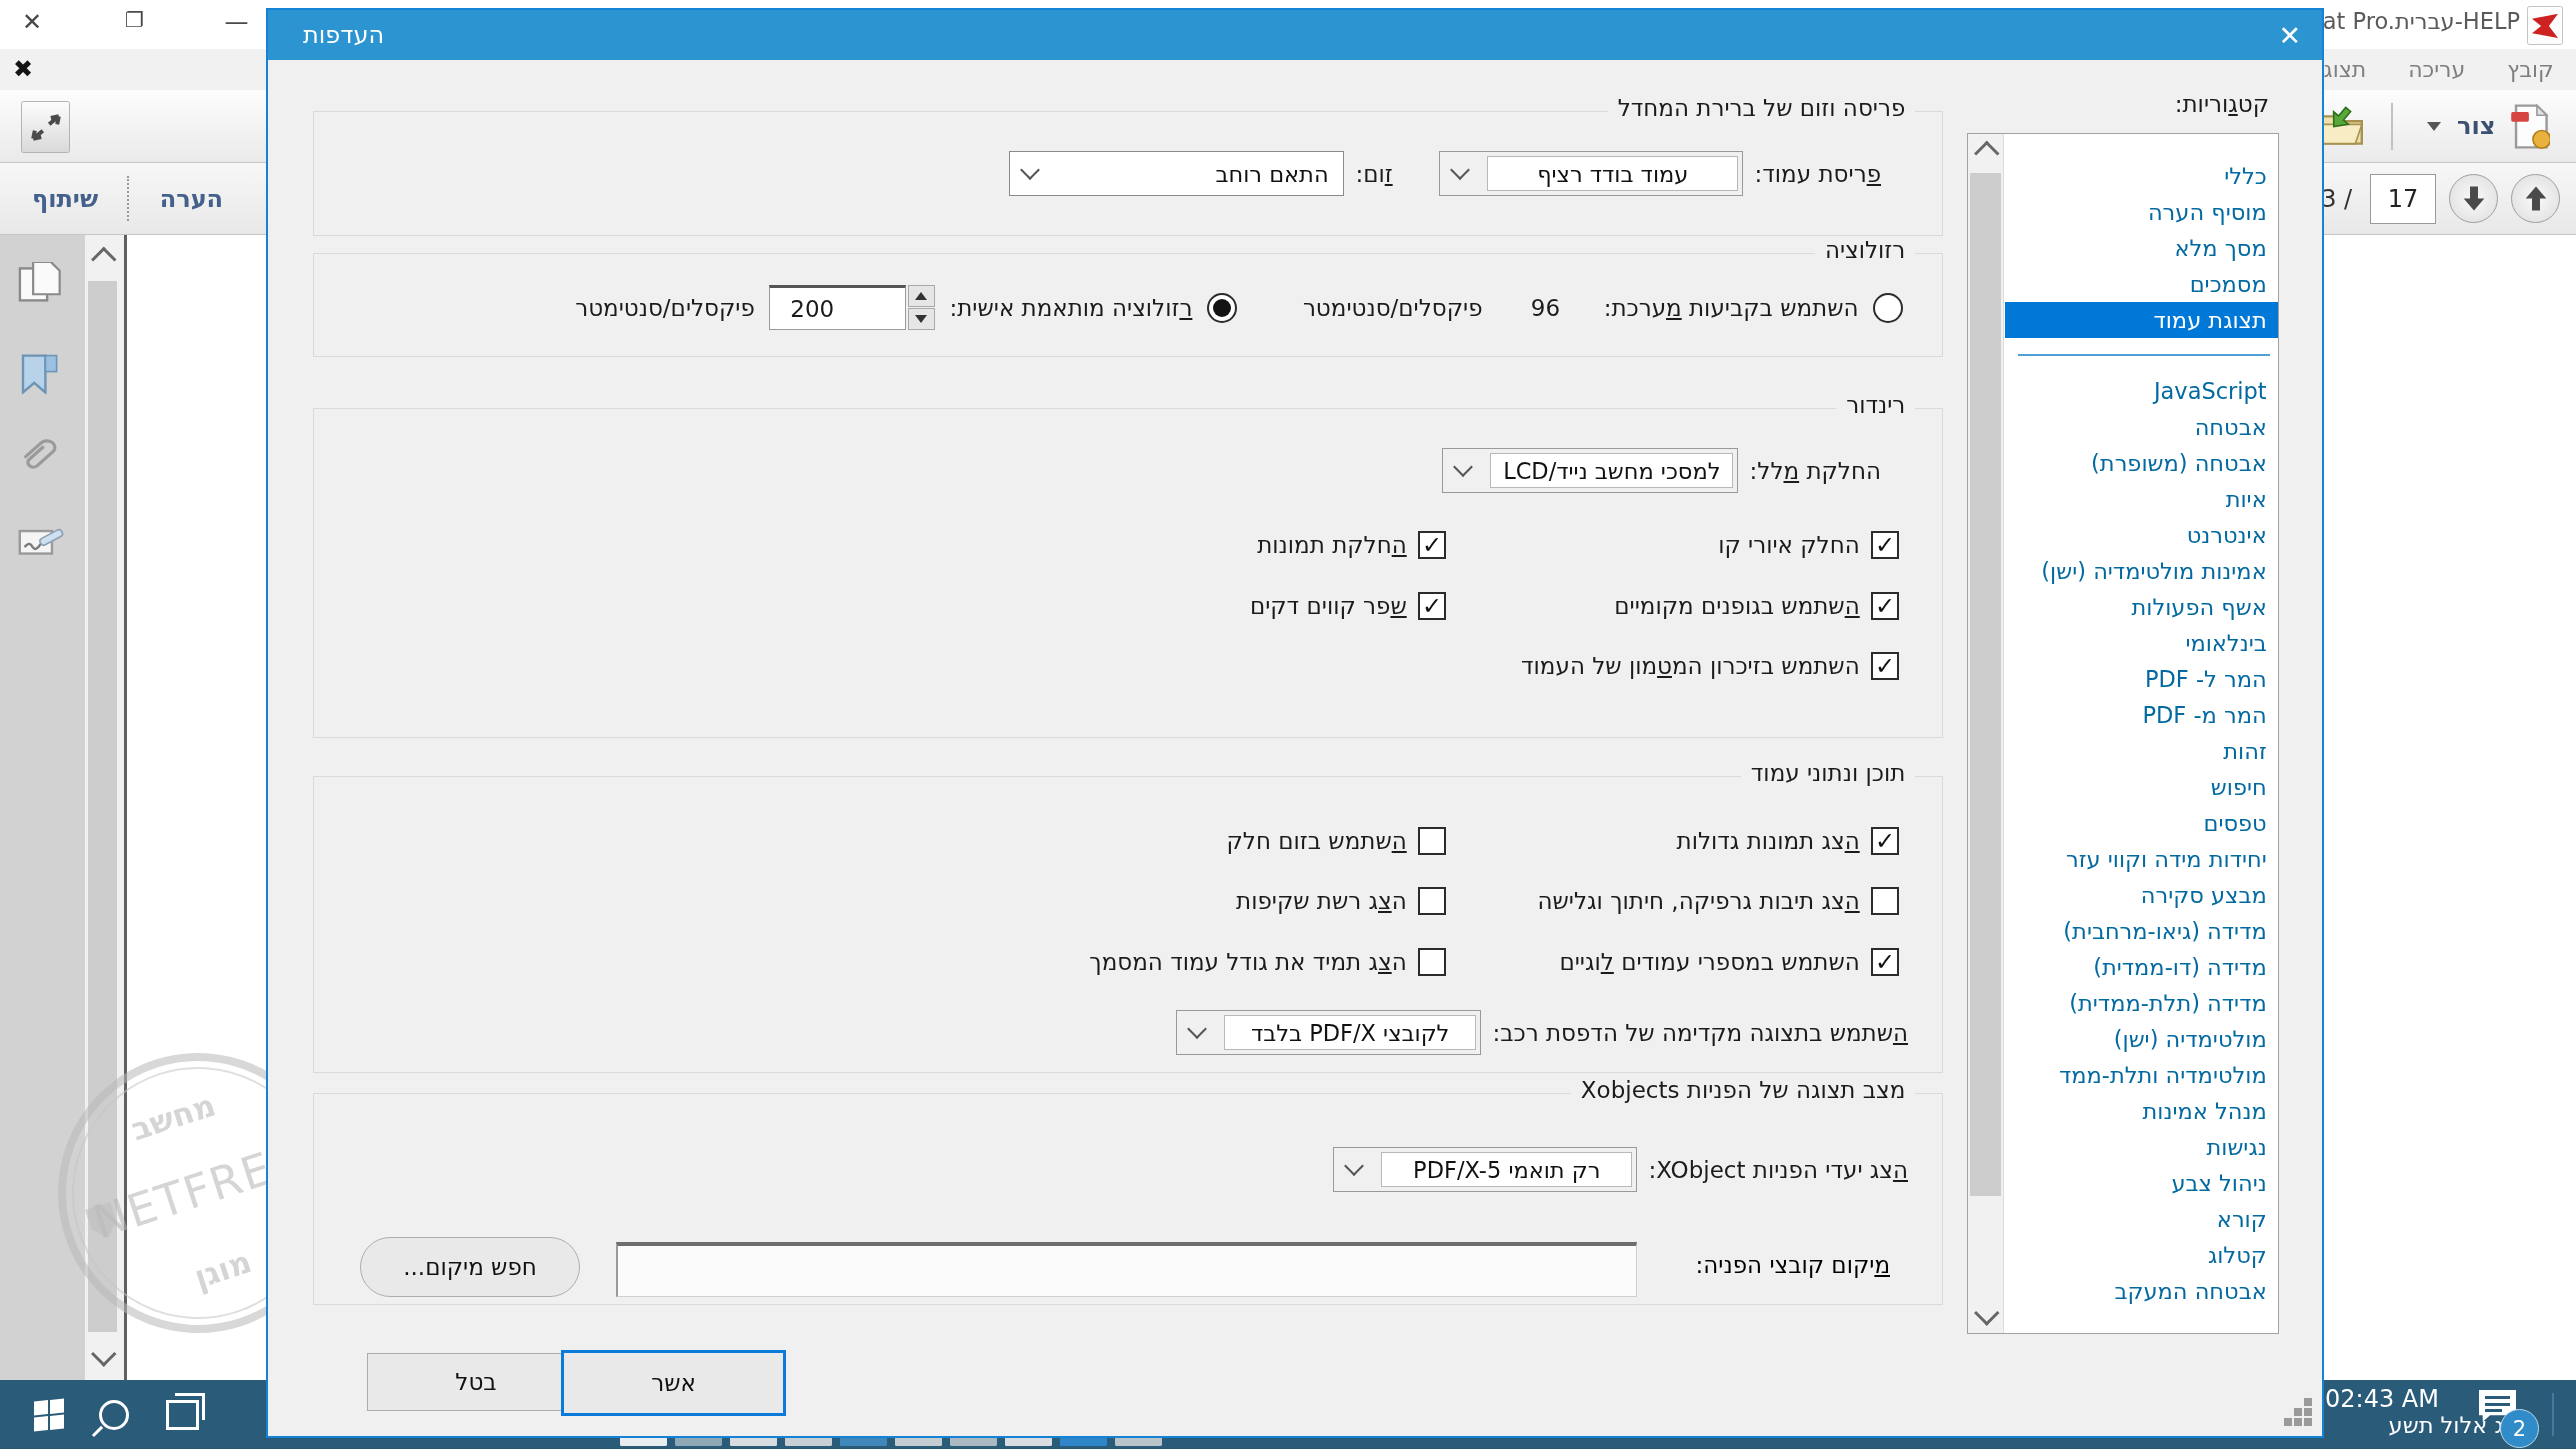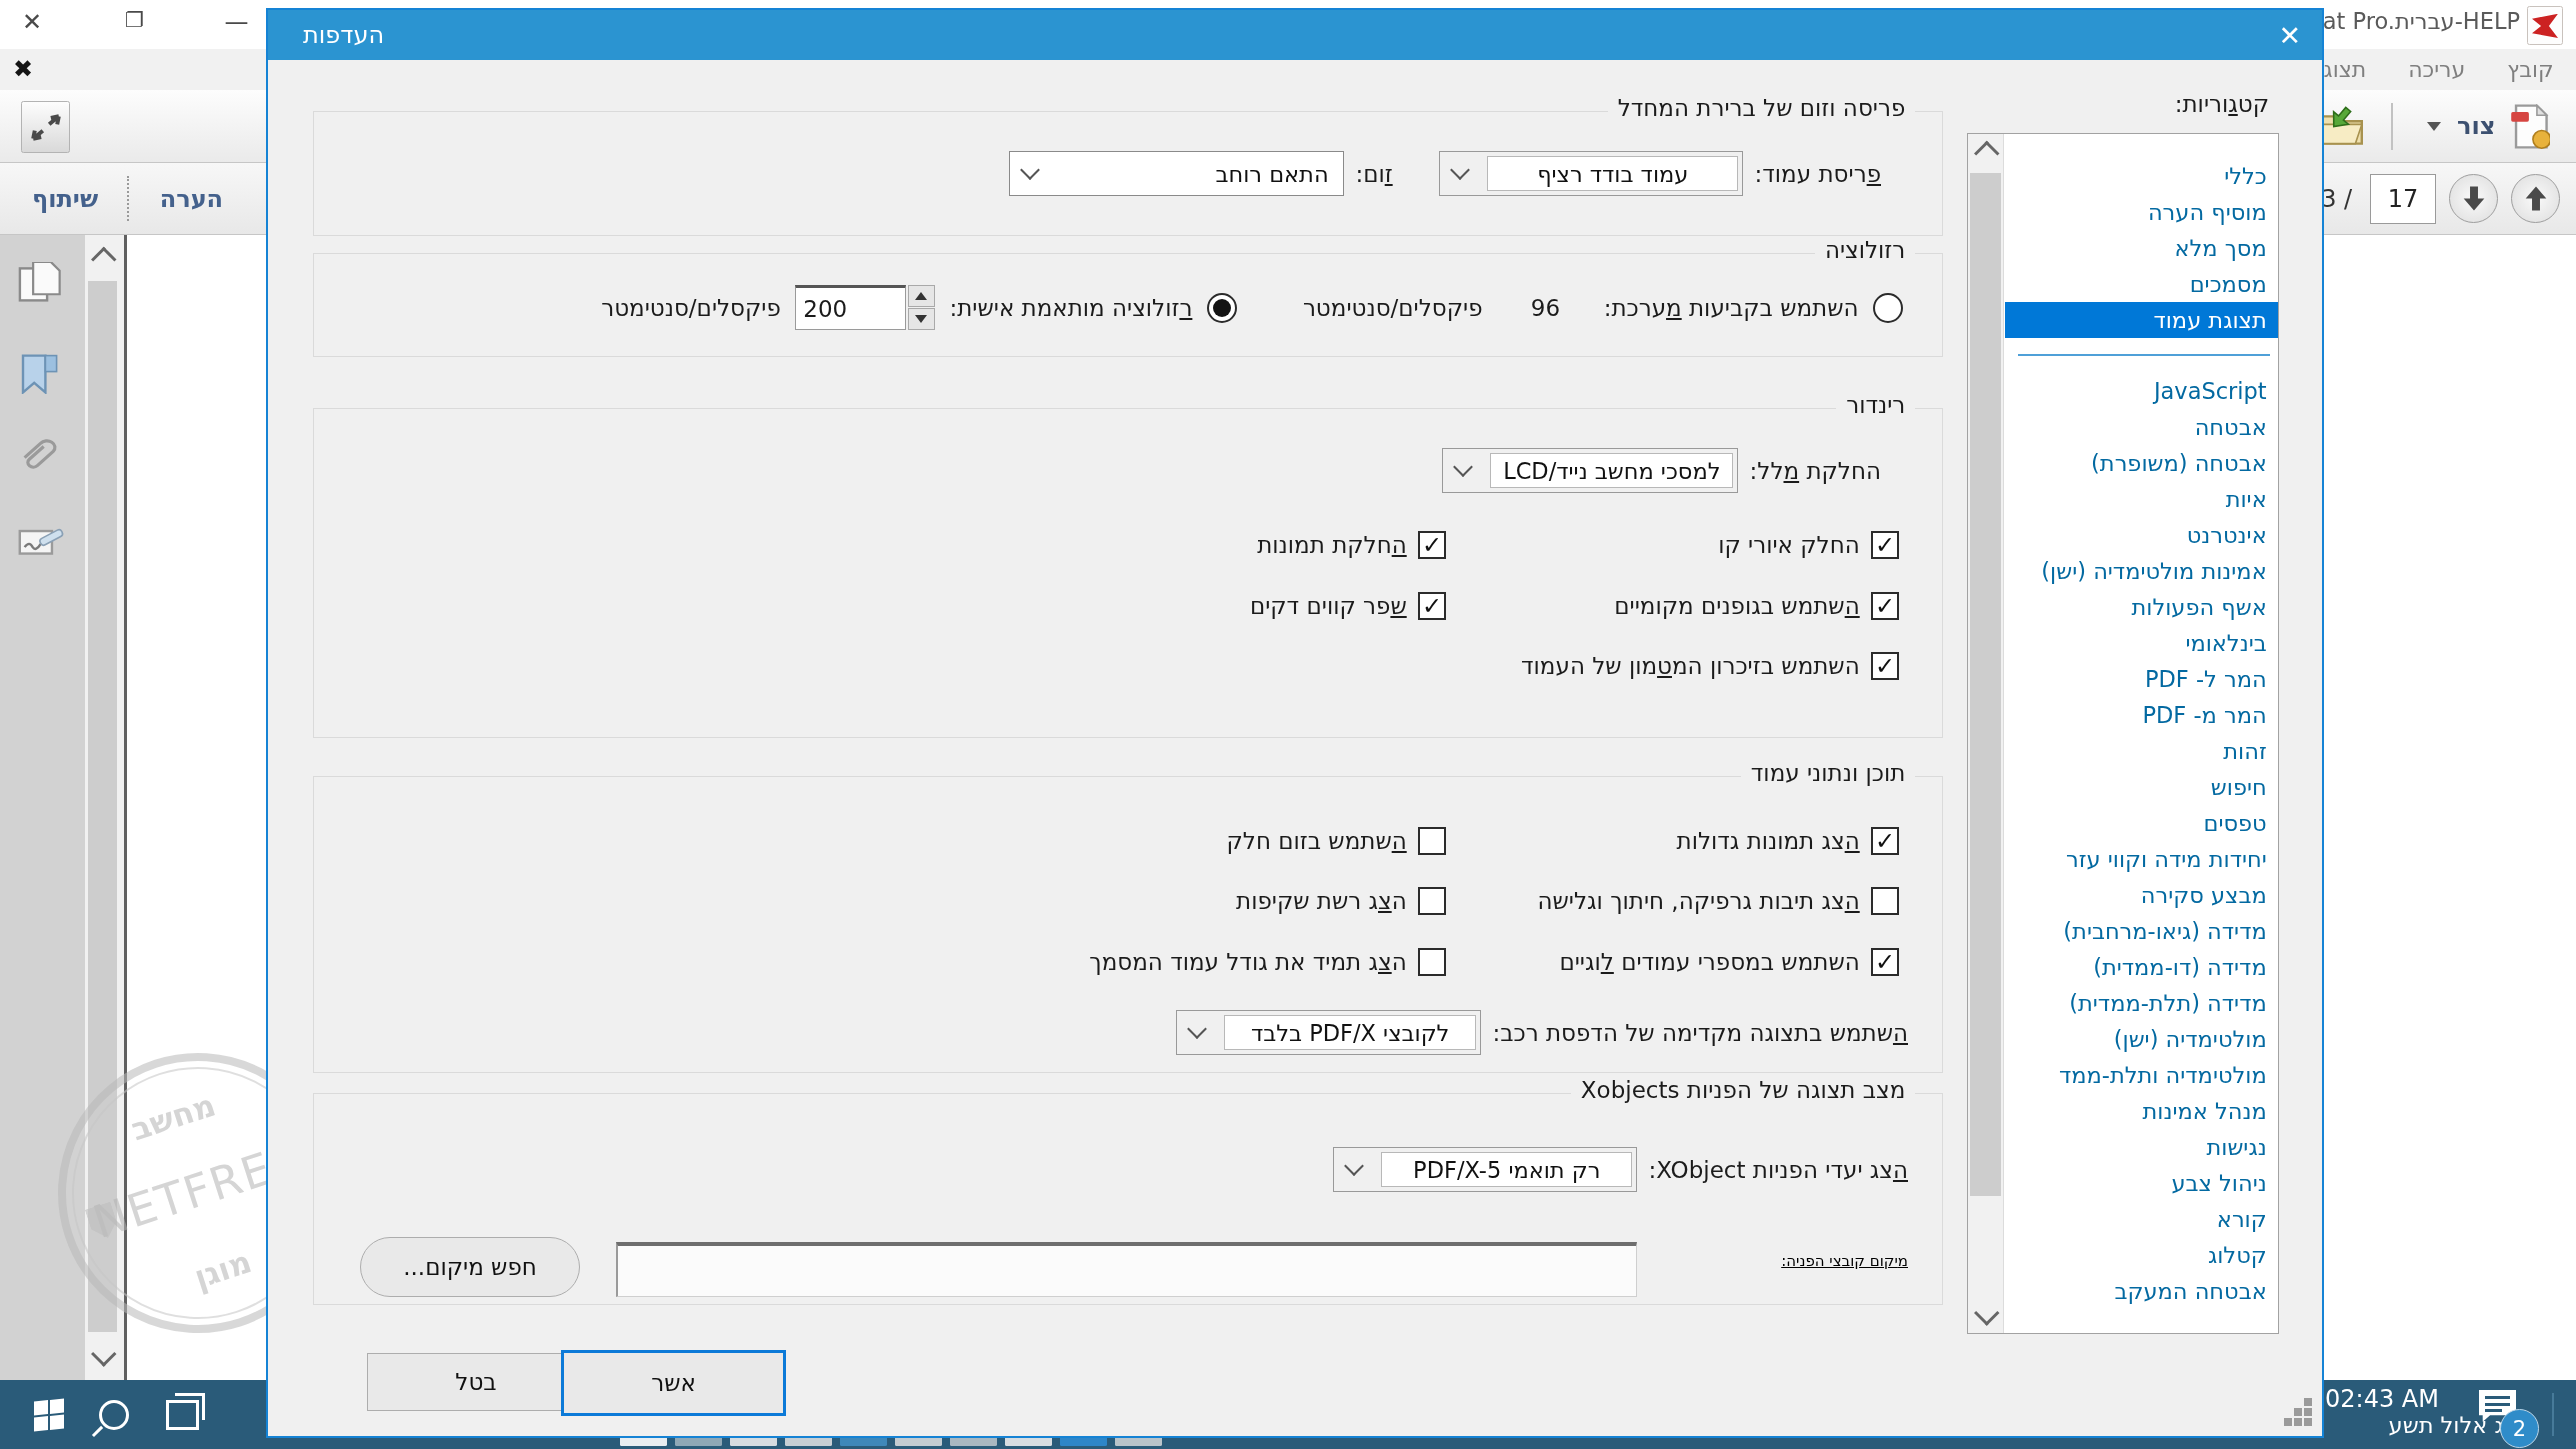--- a/index.html
+++ b/index.html
@@ -85,21 +85,21 @@
   .lbl{white-space:nowrap;}
   .combo{height:43px;background:#fff;border:1.6px solid #8a8a8a;position:relative;display:flex;align-items:center;justify-content:flex-start;direction:rtl;padding-right:14.5px;font-size:22.5px;color:#111;}
   .combo .cv{margin-left:45px;white-space:nowrap;}
   .combo .chv{position:absolute;left:13px;top:50%;margin-top:-10.5px;width:12px;height:12px;border-left:2.4px solid #555;border-bottom:2.4px solid #555;transform:rotate(-45deg);}
   .combo.framed{background:#f0f0f0;border-color:#999;padding-right:0;}
   .combo.framed .inner{position:absolute;top:4px;bottom:4px;right:4px;left:47px;background:#fff;border:0.8px solid #b8b8b8;display:flex;align-items:center;justify-content:center;font-size:22.5px;white-space:nowrap;}
   .rad{width:26px;height:26px;border:2.4px solid #2b2b2b;border-radius:50%;background:#fff;position:relative;flex:none;}
   .rad.sel::after{content:"";position:absolute;inset:4px;background:#141414;border-radius:50%;}
   .cb{width:24px;height:24px;background:#fff;border:2.4px solid #2b2b2b;flex:none;display:flex;align-items:center;justify-content:center;font-size:24px;font-weight:bold;color:#111;line-height:1;}
   .spin{display:flex;direction:ltr;align-items:stretch;height:45px;}
-  .spin .num{width:95px;background:#fff;border:1.6px solid #9a9a9a;border-top:3.2px solid #555;font-size:23px;text-align:left;padding:0 7px;display:flex;align-items:center;}
+  .spin .num{width:95px;background:#fff;border:1.6px solid #9a9a9a;border-top:3.2px solid #555;font-size:23px;text-align:left;padding:0 20px;display:flex;align-items:center;}
   .spin .btns{width:27px;display:flex;flex-direction:column;margin-left:1.6px;}
   .spin .sb{flex:1;background:#e6e6e6;border:1.6px solid #a9a9a9;display:flex;align-items:center;justify-content:center;}
   .spin .sb+.sb{margin-top:1.6px;}
   .tri-u{width:0;height:0;border-left:6.4px solid transparent;border-right:6.4px solid transparent;border-bottom:8.9px solid #333;}
   .tri-d{width:0;height:0;border-left:6.4px solid transparent;border-right:6.4px solid transparent;border-top:8.9px solid #333;}
   .sunken{position:absolute;background:#fbfbfb;border:1.6px solid #cfcfcf;border-top:4px solid #6e6e6e;border-left:2.4px solid #9a9a9a;}
   .btn{position:absolute;background:#e9e9e9;border:1.6px solid #adadad;font-size:23px;color:#111;display:flex;align-items:center;justify-content:center;}
   .btn.primary{border:3.2px solid #0c7ad8;}
   .grip{position:absolute;right:6.4px;bottom:6.4px;width:32px;height:32px;display:grid;grid-template-columns:8px 8px 8px;grid-template-rows:8px 8px 8px;gap:2.4px;direction:ltr;}
   .grip i{background:transparent;}
@@ -425,21 +425,21 @@
 
     <div class="group" style="top:1083px;height:210px;">
       <span class="gt">מצב תצוגה של הפניות Xobjects</span>
       <div class="formrow" style="top:53px;right:34px;">
         <span class="lbl"><u>ה</u>צג יעדי הפניות XObject:</span>
         <span class="combo framed" style="width:302px;">
           <span class="inner">רק תואמי PDF/X-5</span>
           <span class="chv"></span>
         </span>
       </div>
-      <span class="lbl" style="position:absolute;top:158px;right:34px;font-size:15px;text-decoration:underline;"><u>מ</u>יקום קובצי הפניה:</span>
+      <span class="lbl" style="position:absolute;top:158px;right:52px;font-size:23px;"><u>מ</u>יקום קובצי הפניה:</span>
       <div class="sunken" style="top:148px;left:302px;width:1018px;height:50px;"></div>
       <div class="btn" style="top:143px;left:46px;width:218px;height:58px;border-radius:30px;">חפש מיקום...</div>
     </div>
 
     <div class="btn" style="left:63px;top:1343px;width:216px;height:56px;margin-left:36px;">בטל</div>
     <div class="btn primary" style="left:293px;top:1340px;width:219px;height:60px;">אשר</div>
 
     <div class="grip">
       <i></i>
         <i></i>

